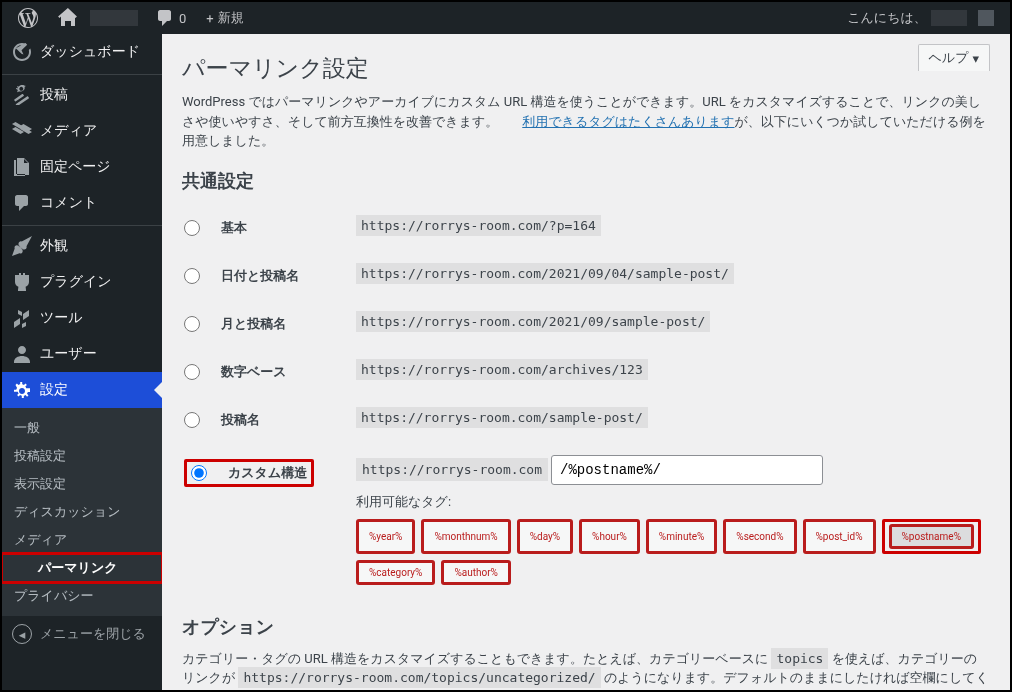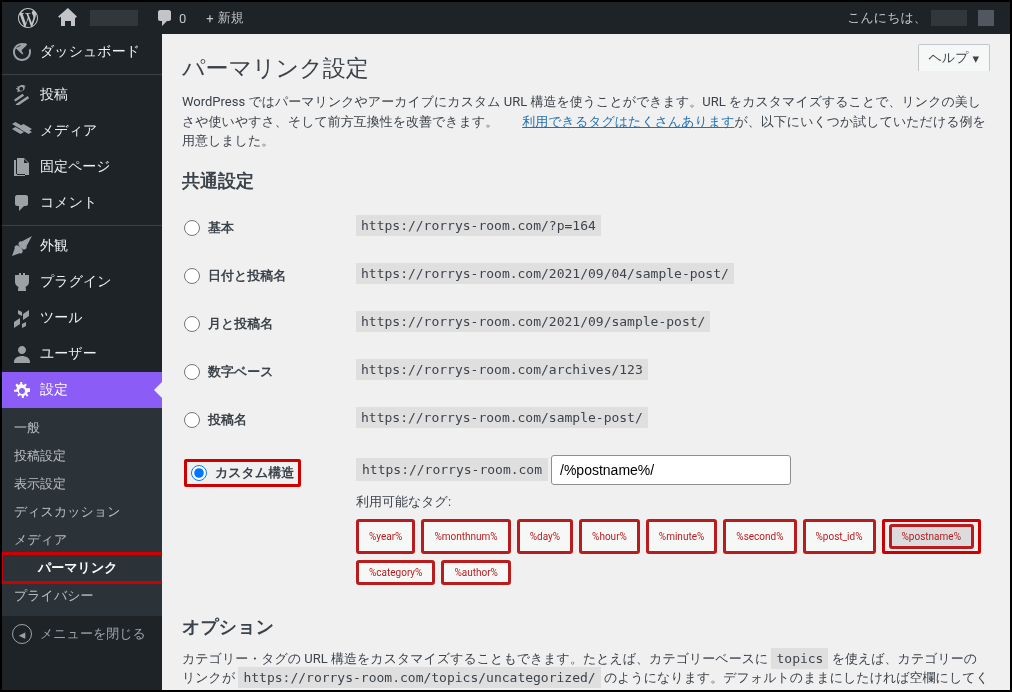--- a/index.html
+++ b/index.html
@@ -10,49 +10,49 @@
 .ab-icon { width: 20px; height: 20px; fill: currentColor; display: inline-block; }
 .ab-sep { width: 1px; height: 18px; }
 .ab-block { width: 48px; height: 16px; background: #32373c; }
 .ab-avatar { width: 16px; height: 16px; background: #50575e; }
 
 .wrap { display: flex; height: calc(100% - 32px); }
 
 .sidebar { width: 160px; background: #1d2327; color: #fff; flex-shrink: 0; overflow-y: auto; font-size: 14px; }
 .menu-item { display: flex; align-items: center; gap: 8px; padding: 8px 10px; color: #f0f0f1; cursor: pointer; }
 .menu-item.sep { border-top: 1px solid #3b4145; margin-top: 4px; padding-top: 10px; }
-.menu-item.current { background: #8b5cf6; color: #fff; position: relative; }
+.menu-item.current { background: #1d4ed8; color: #fff; position: relative; }
 .menu-item.current::after { content: ""; position: absolute; right: 0; top: 50%; margin-top: -8px; border: 8px solid transparent; border-right-color: #f0f0f1; }
 .menu-icon { width: 20px; height: 20px; fill: rgba(240,246,252,.6); flex-shrink: 0; }
 .menu-item.current .menu-icon { fill: #fff; }
 .submenu { background: #2c3338; padding: 6px 0; }
 .submenu-item { padding: 5px 12px; color: rgba(240,246,252,.7); cursor: pointer; font-size: 13px; }
 .submenu-item.current { color: #fff; font-weight: 600; padding-left: 36px; }
 .collapse-btn { display: flex; align-items: center; gap: 8px; padding: 8px 10px; color: rgba(240,246,252,.6); cursor: pointer; font-size: 13px; }
 .collapse-icon { width: 20px; height: 20px; border: 1px solid currentColor; border-radius: 50%; display: flex; align-items: center; justify-content: center; }
 
 .main { flex: 1; padding: 10px 20px 0 20px; overflow-y: auto; position: relative; }
 .title-row { display: flex; justify-content: space-between; align-items: flex-start; }
 h1 { font-size: 23px; font-weight: 400; margin: 0; padding: 9px 0 4px 0; }
 .help-tab { background: #f6f7f7; border: 1px solid #c3c4c7; border-bottom: none; padding: 4px 10px; font-size: 13px; cursor: pointer; display: flex; align-items: center; gap: 4px; border-radius: 2px 2px 0 0; }
 .intro { margin: 4px 0 12px 0; line-height: 1.5; font-size: 13px; }
 .intro a { color: #2271b1; text-decoration: underline; margin-left: 24px; }
 h2 { font-size: 18px; font-weight: 600; margin: 18px 0 10px 0; }
 .form-table { width: 100%; }
 .form-table tr { }
 .form-table th { text-align: left; font-weight: 600; padding: 14px 10px 14px 0; width: 170px; vertical-align: top; font-size: 13px; }
 .form-table td { padding: 10px 0; vertical-align: top; }
-.radio-row { display: flex; align-items: center; gap: 8px; }
+.radio-row { display: flex; align-items: center; gap: 21px; }
 input[type=radio] { width: 16px; height: 16px; }
 code { background: rgba(0,0,0,.07); padding: 3px 5px; font-family: Consolas, Monaco, monospace; font-size: 13px; }
 .code-block { background: rgba(0,0,0,.07); padding: 3px 5px; font-family: Consolas, Monaco, monospace; font-size: 13px; display: inline-block; }
 .custom-row { display: flex; align-items: center; gap: 3px; }
 .url-prefix { font-family: Consolas, Monaco, monospace; font-size: 13px; background: rgba(0,0,0,.07); padding: 4px 6px; }
 input[type=text] { padding: 0 8px; height: 30px; line-height: 30px; border: 1px solid #8c8f94; border-radius: 3px; background: #fff; font-size: 14px; }
-.custom-input { width: 240px; font-family: Liberation Sans, sans-serif; }
+.custom-input { width: 272px; font-family: Liberation Mono, monospace; }
 .tag-label { margin-top: 8px; margin-bottom: 8px; font-size: 13px; }
 .tags { display: flex; flex-wrap: wrap; gap: 6px; }
 .tag-btn { border: 3px solid #b91c1c; background: #f6f7f7; color: #b91c1c; padding: 4px 10px; font-size: 10px; cursor: pointer; border-radius: 3px; font-family: inherit; }
 .tag-btn.active { background: #dcdcde; }
 .option-desc { margin: 10px 0 16px 0; line-height: 1.5; }
 
 .hl-red { border: 3px solid #cc0000; padding: 2px 4px; border-radius: 2px; display: inline-flex; align-items: center; }
 .hl-red-sub { outline: 3px solid #cc0000; outline-offset: -1px; }
 .hl-red-tag { border: 3px solid #cc0000; padding: 2px 4px; display: inline-block; border-radius: 2px; }
 </style>

